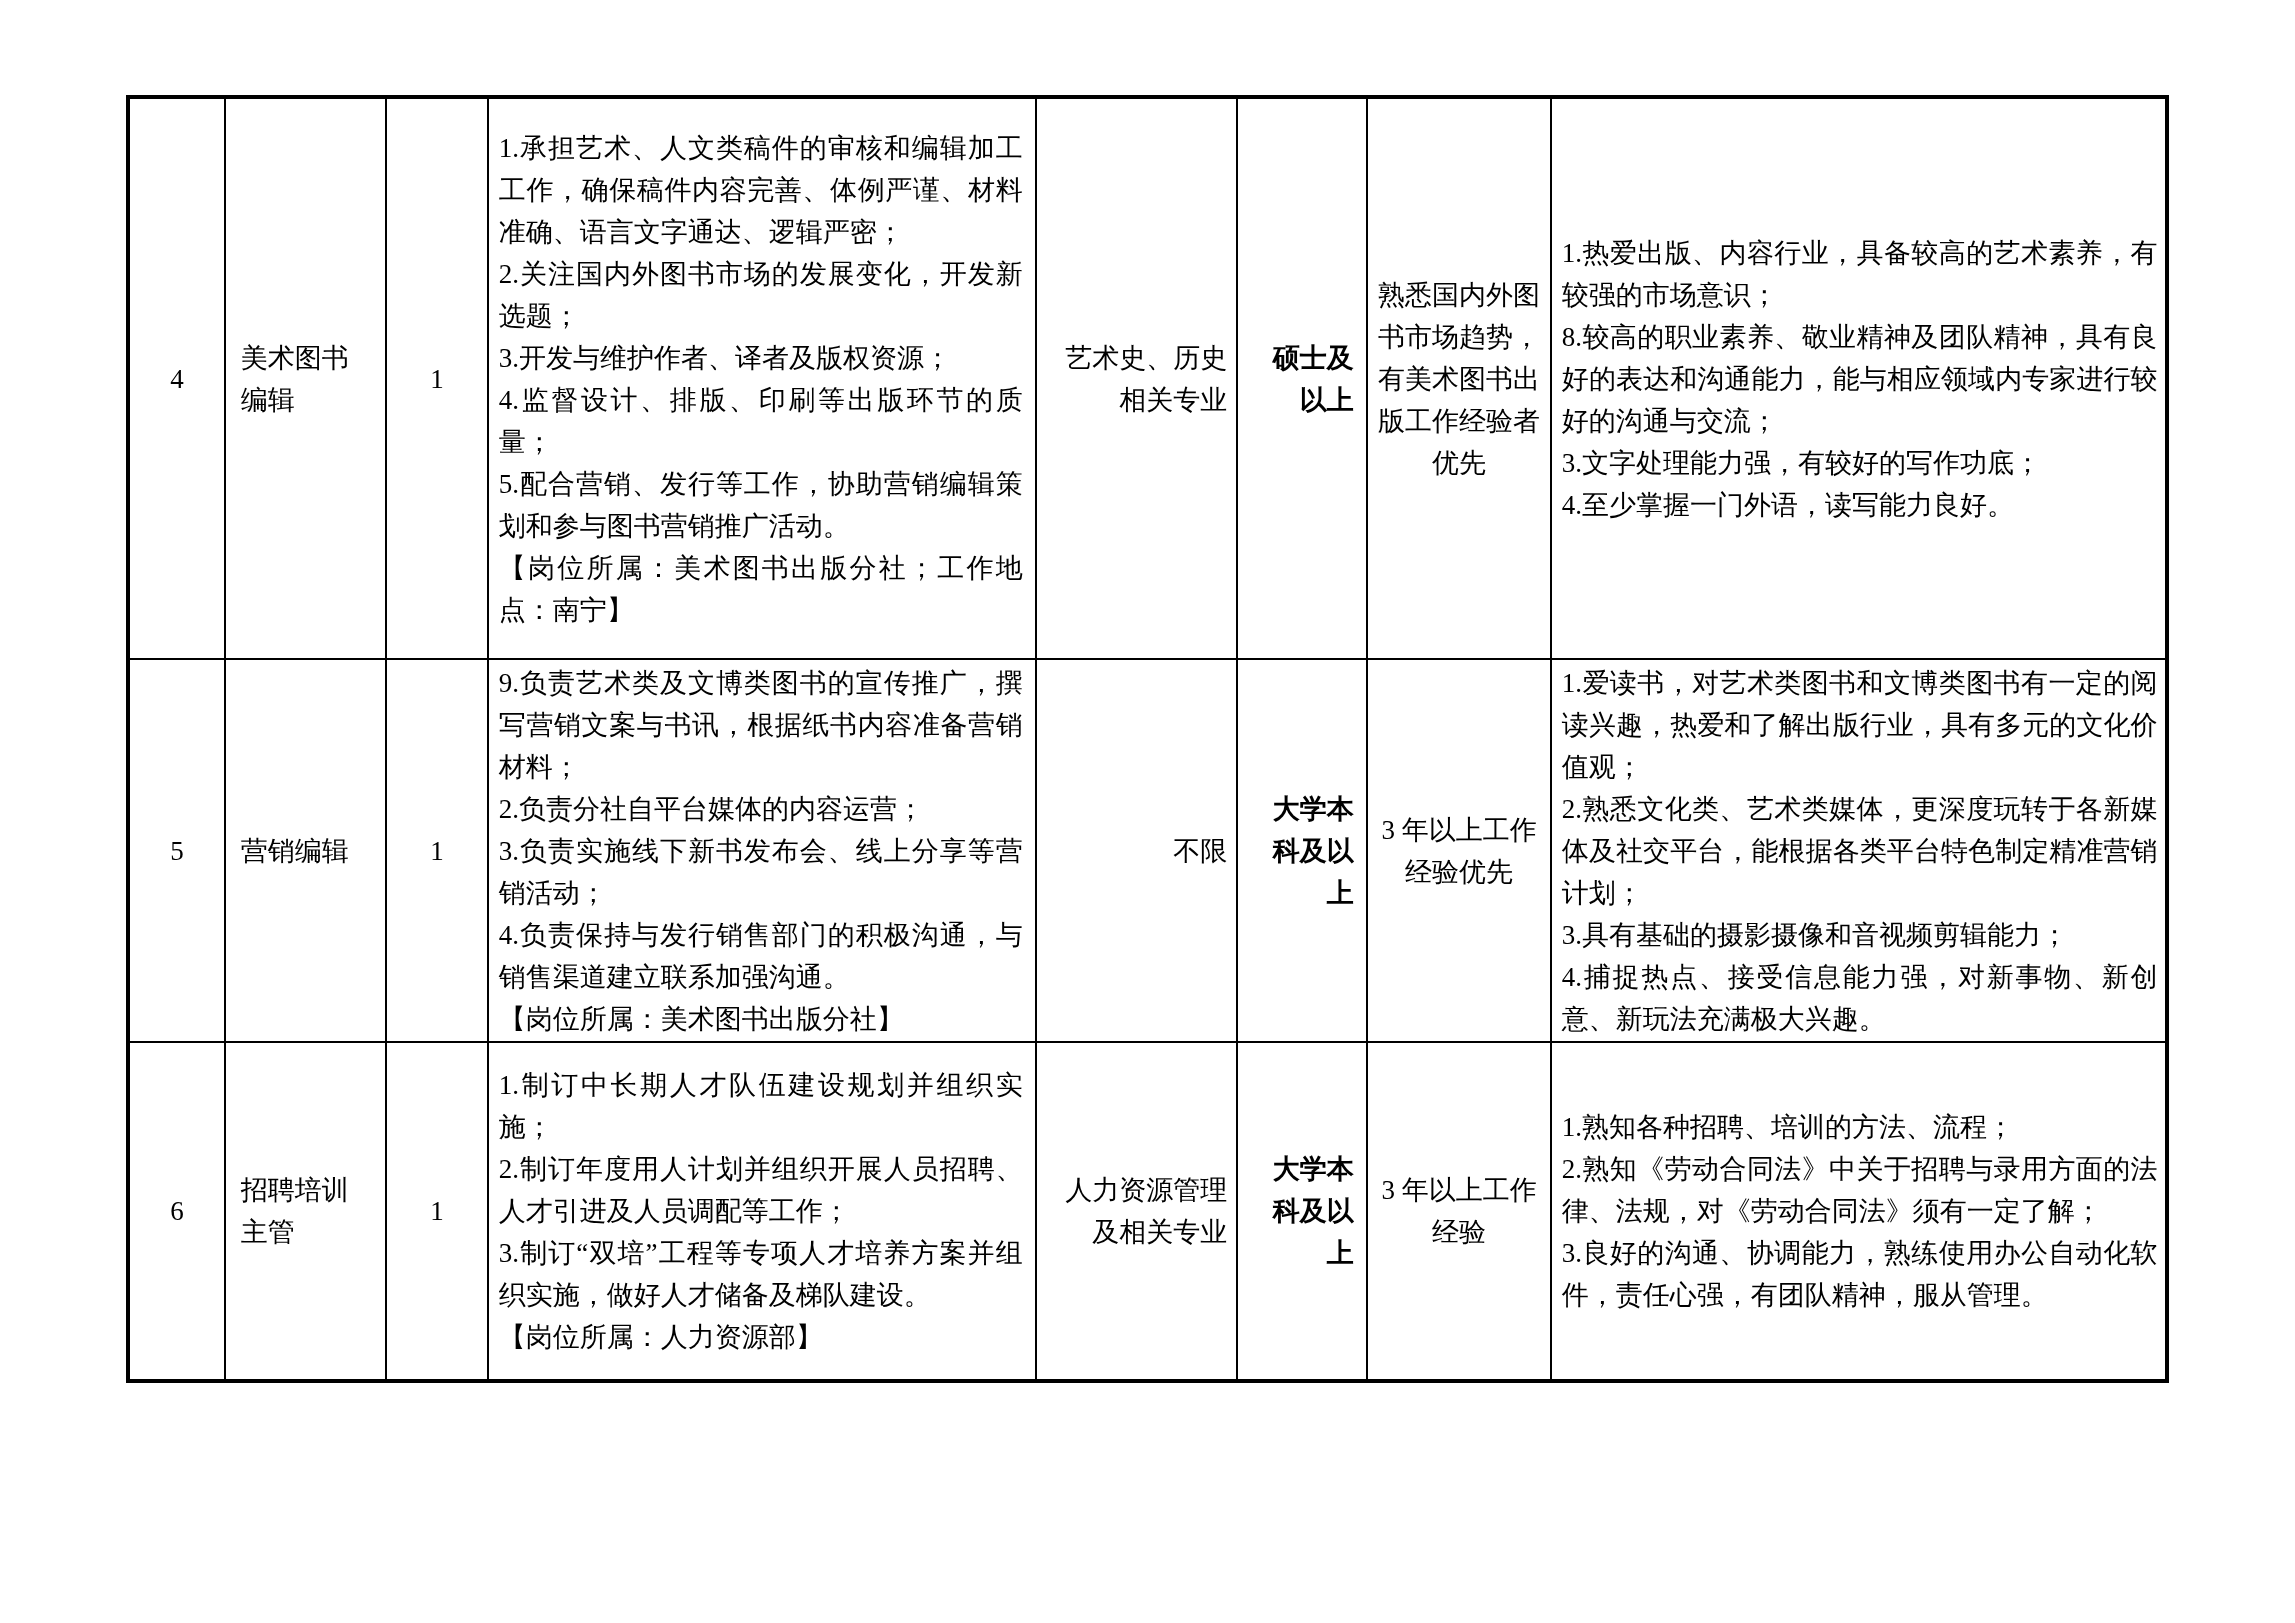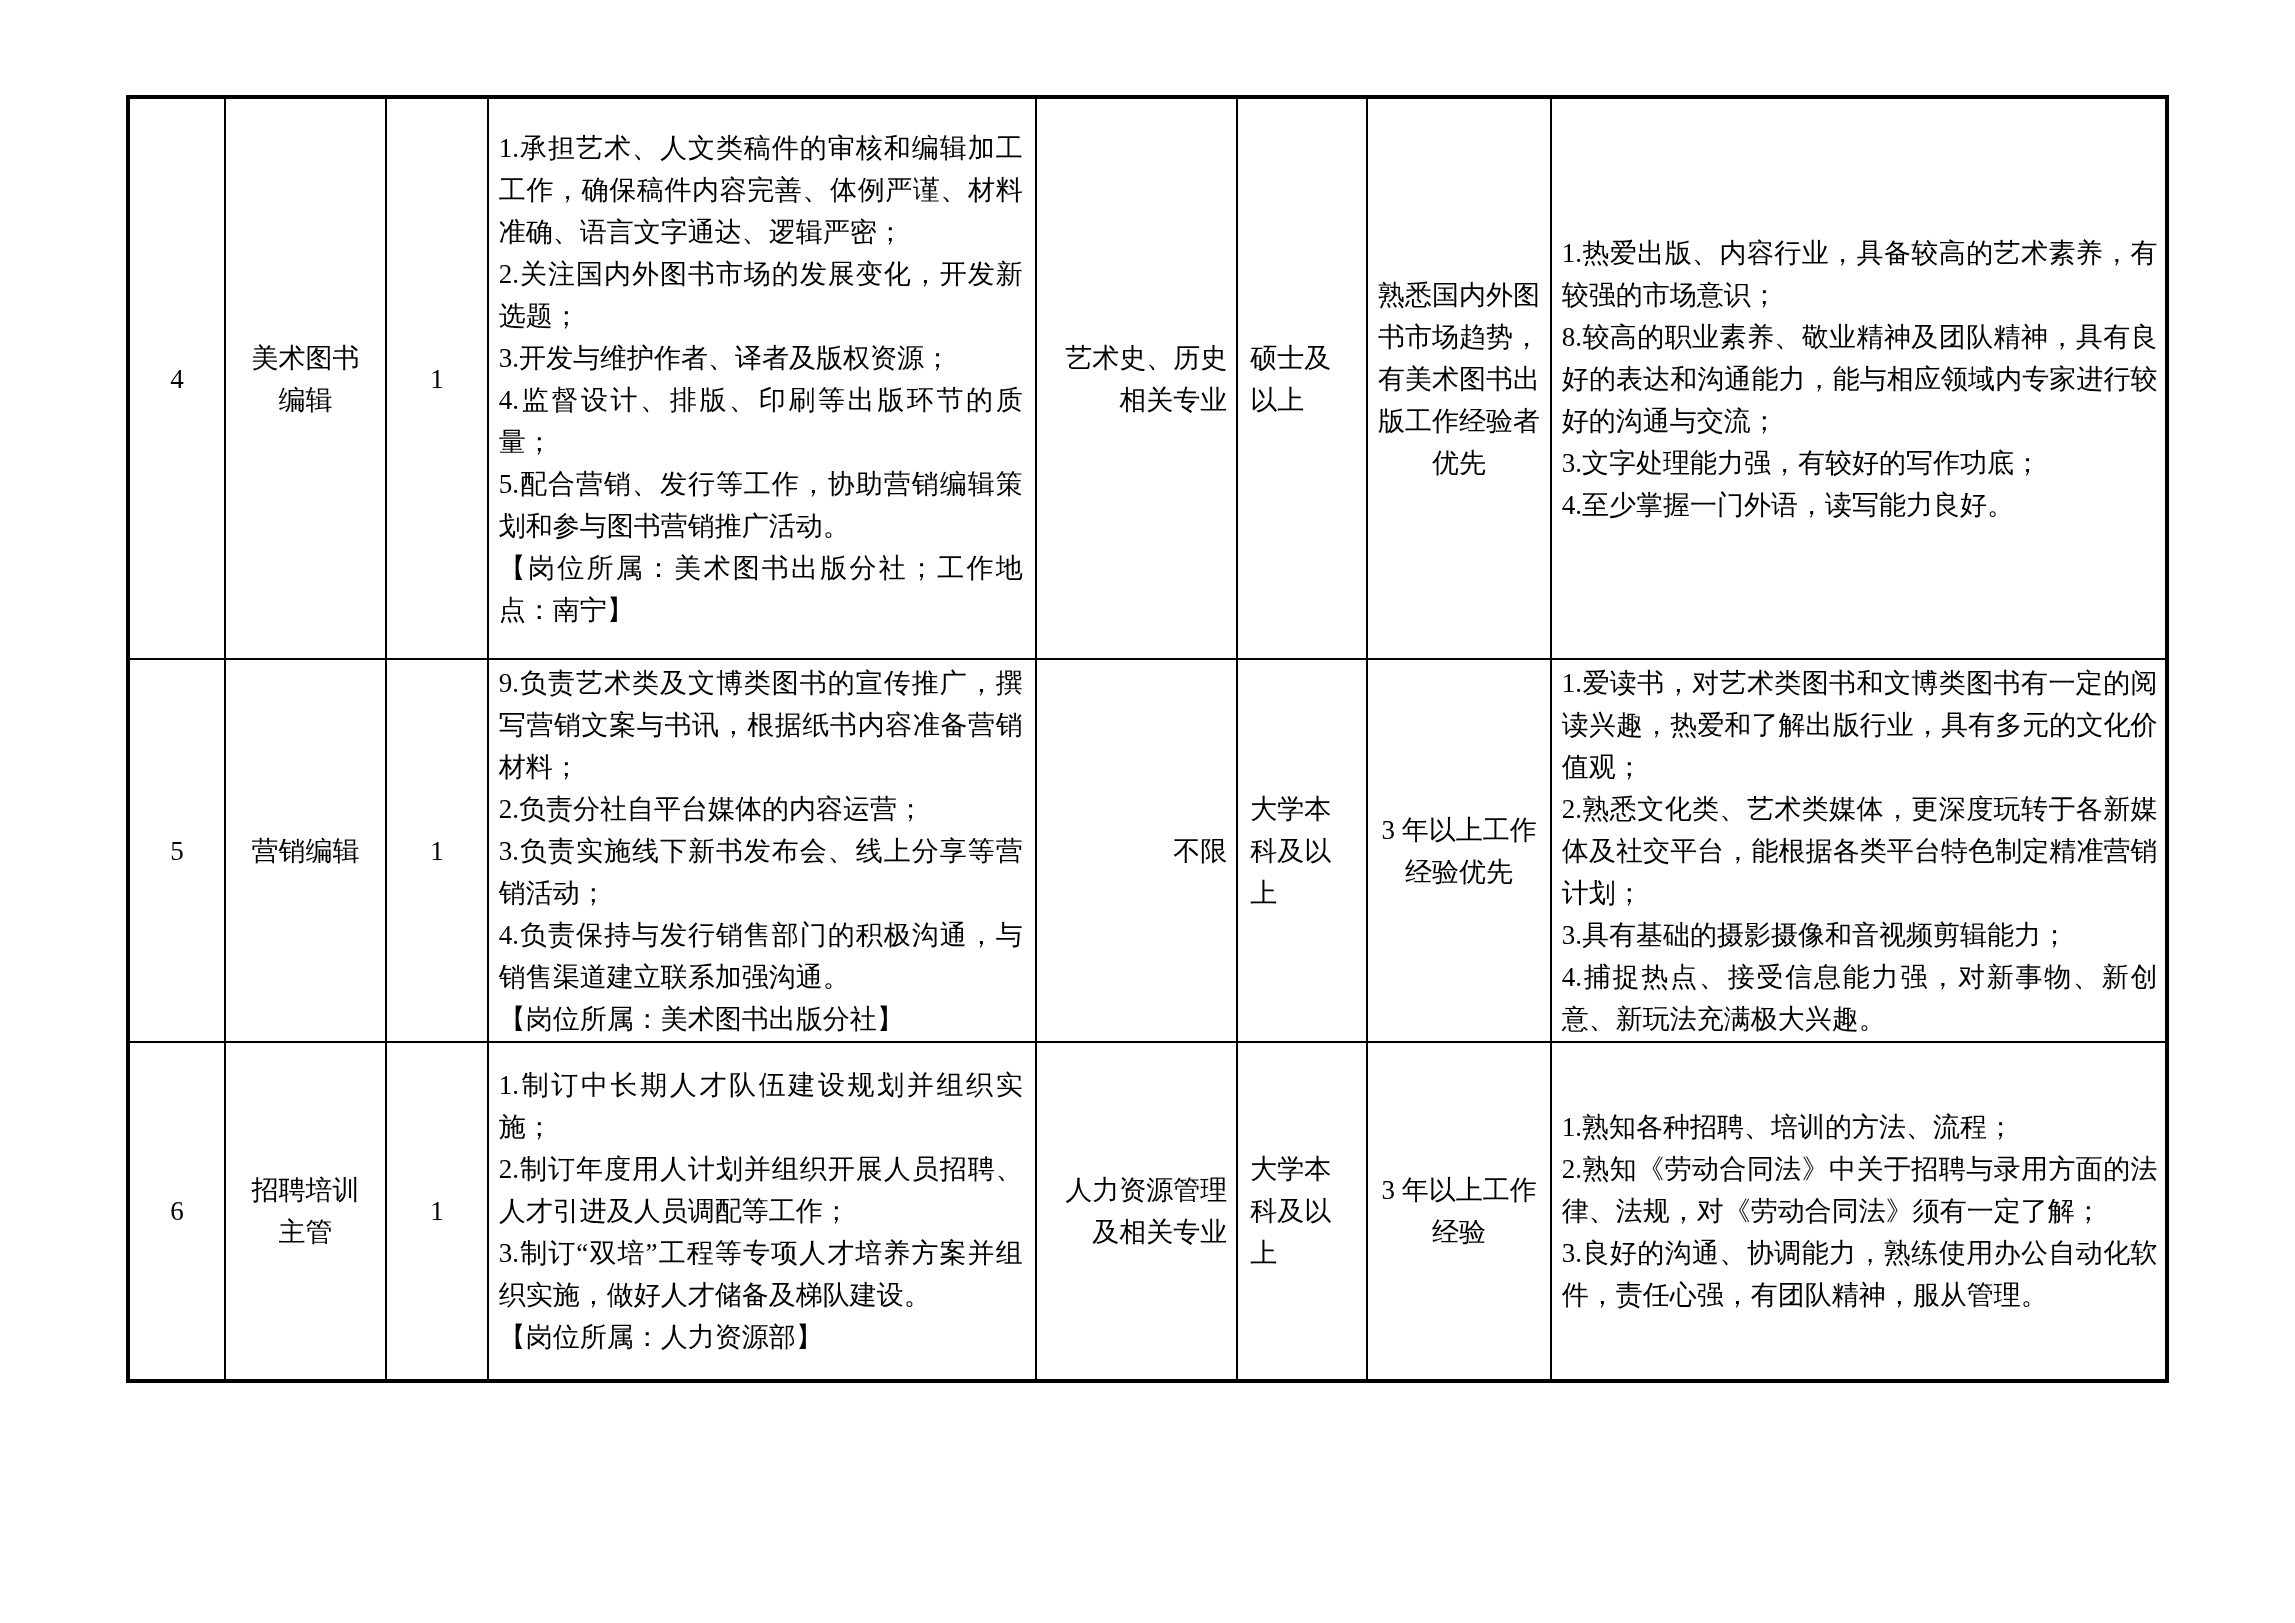--- a/index.html
+++ b/index.html
@@ -33,41 +33,42 @@
     overflow: hidden;
     word-break: break-all;
   }
   tr.r0 { height: 562px; }
   tr.r1 { height: 383px; }
   tr.r2 { height: 339px; }
   td.c-num, td.c-cnt {
     text-align: center;
   }
   td.c-pos {
-    text-align: center;
+    text-align: left;
     padding: 0 14.7px;
   }
   td.c-duty {
     text-align: justify;
     padding: 0 12.3px 0 9.8px;
   }
   td.c-req {
     text-align: justify;
     padding: 0 7.4px 0 9.8px;
   }
   td.c-major {
     text-align: right;
     padding: 0 8.8px;
   }
   td.c-major.t-center {
     text-align: right;
   }
   td.c-edu {
-    text-align: left;
+    text-align: right;
     padding: 0 12.3px;
+    font-weight: bold;
   }
   td.c-exp {
     text-align: center;
     padding: 0 9.8px;
   }
   td p {
     margin: 0;
     padding: 0;
   }
 </style>

